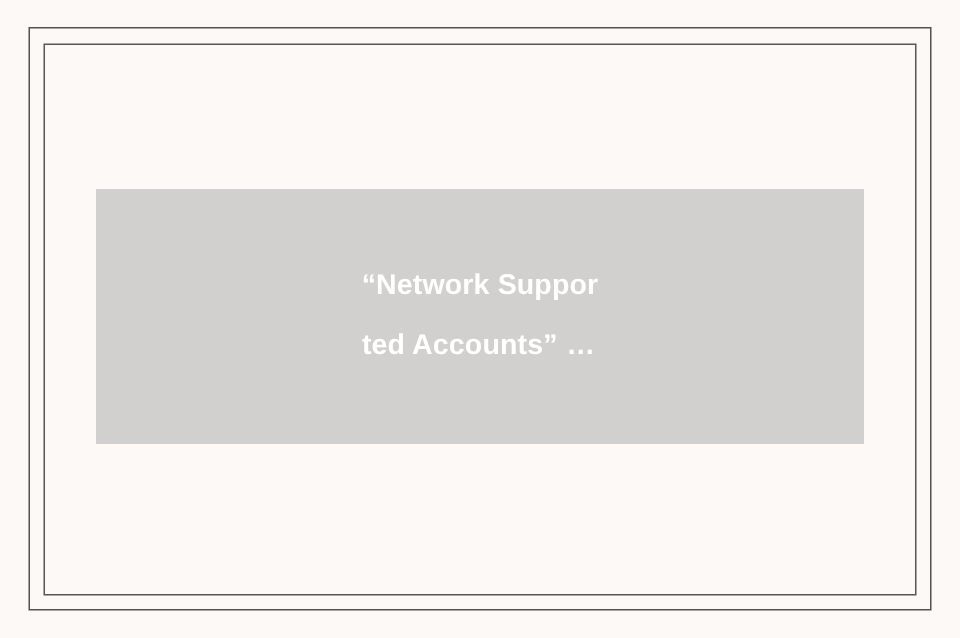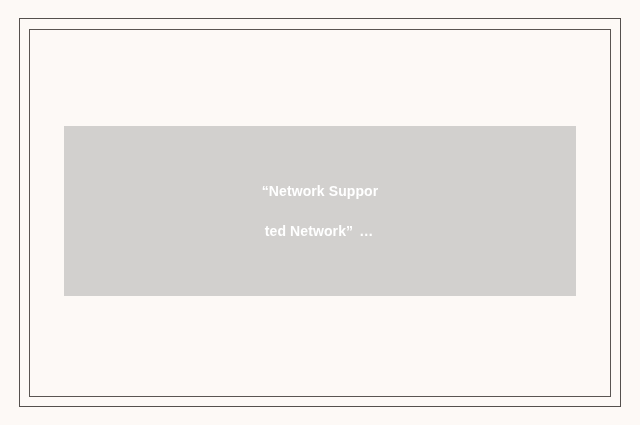--- a/index.html
+++ b/index.html
@@ -56,21 +56,21 @@
     display: flex;
     flex-direction: column;
     align-items: center;
     justify-content: center;
     box-sizing: border-box;
   }
 
   .placeholder-caption {
     color: #ffffff;
     font-weight: bold;
-    font-size: 14px;
+    font-size: 19px;
     line-height: 40px;
     text-align: center;
     letter-spacing: 0.1px;
     white-space: nowrap;
     user-select: none;
   }
   .caption-line-1 { margin: 0; }
   .caption-line-2 { margin: 0; }
   .caption-ellipsis {
     letter-spacing: 2px;
@@ -82,18 +82,18 @@
 
 <div id="canvas">
 
   <div class="frame-outer"></div>
   <div class="frame-inner"></div>
 
   <div class="placeholder-block">
     <div class="placeholder-caption">
       <div class="caption-line-1">“Network Suppor</div>
       <div class="caption-line-2">
-        <span>ted Network”</span><span class="caption-ellipsis">…</span>
+        <span>ted Accounts”</span><span class="caption-ellipsis">…</span>
       </div>
     </div>
   </div>
 
 </div>
 
 </body></html>

